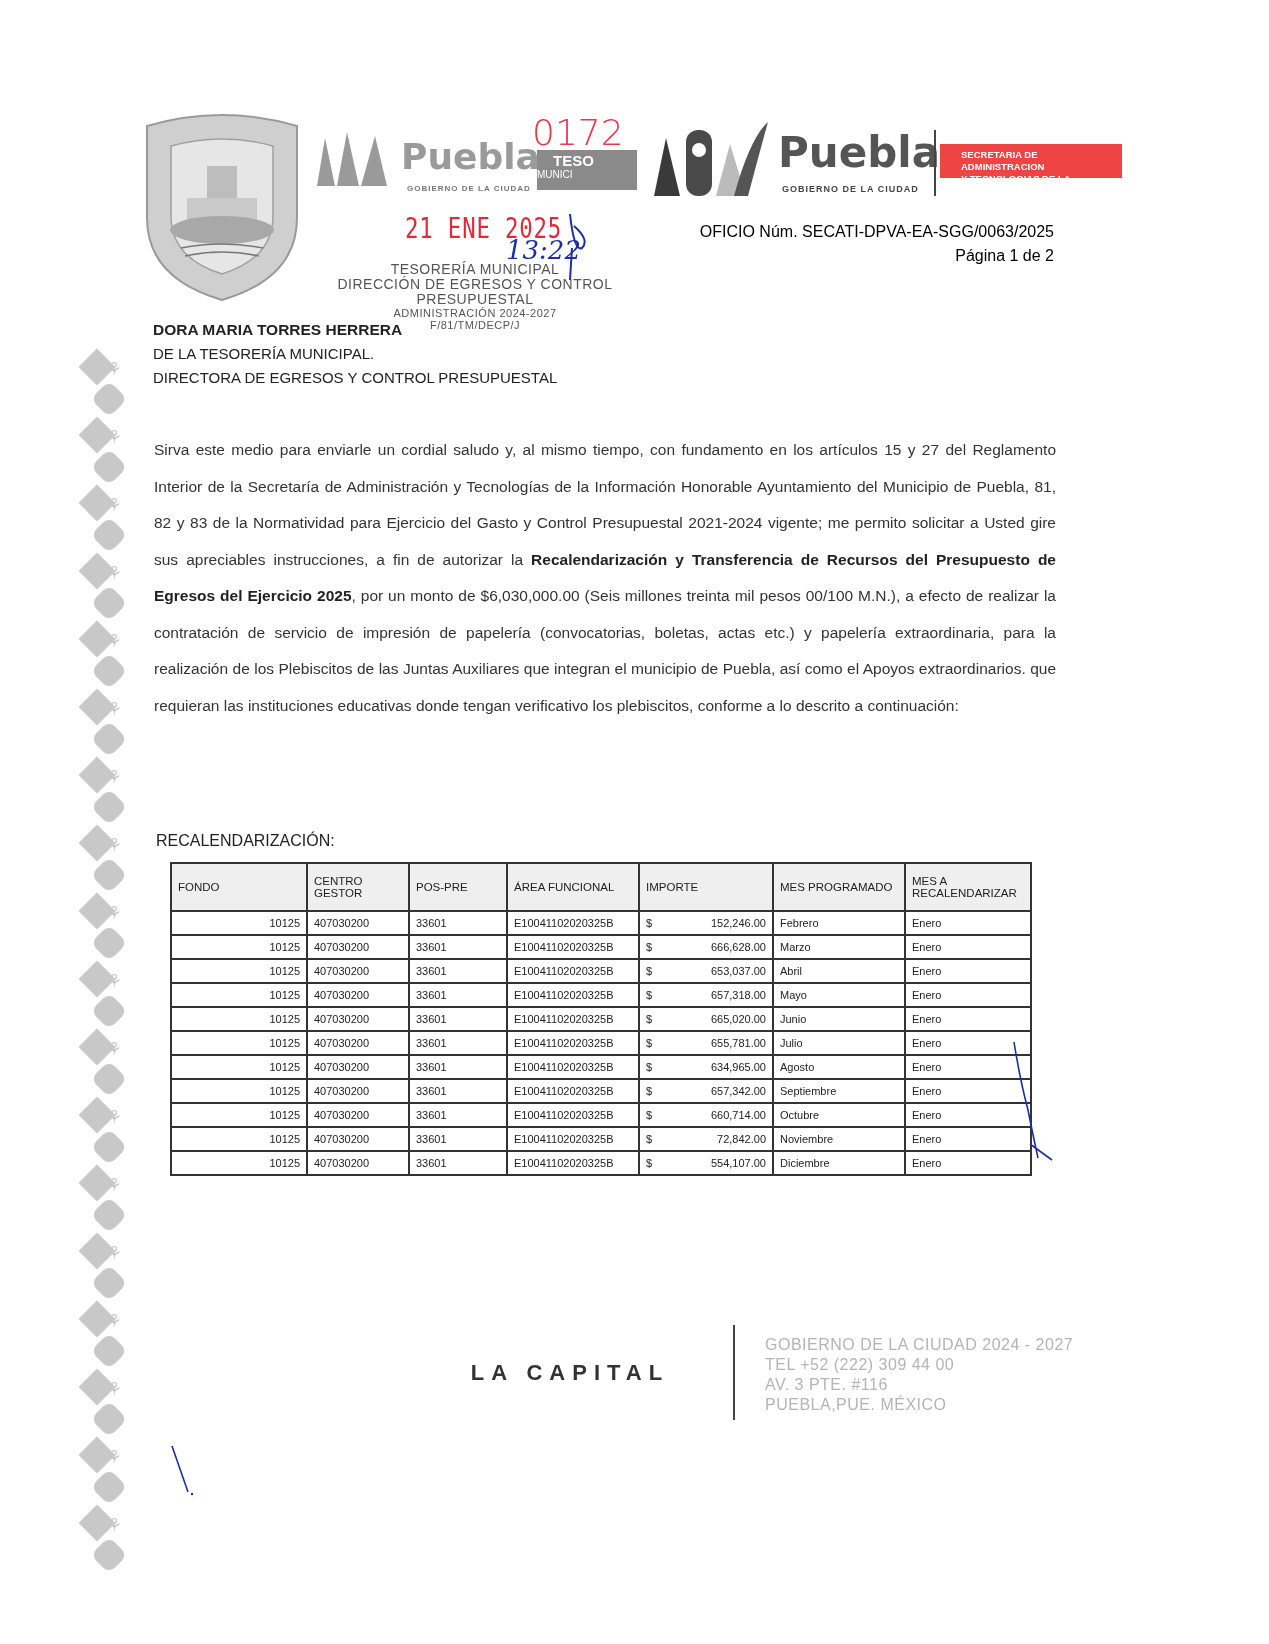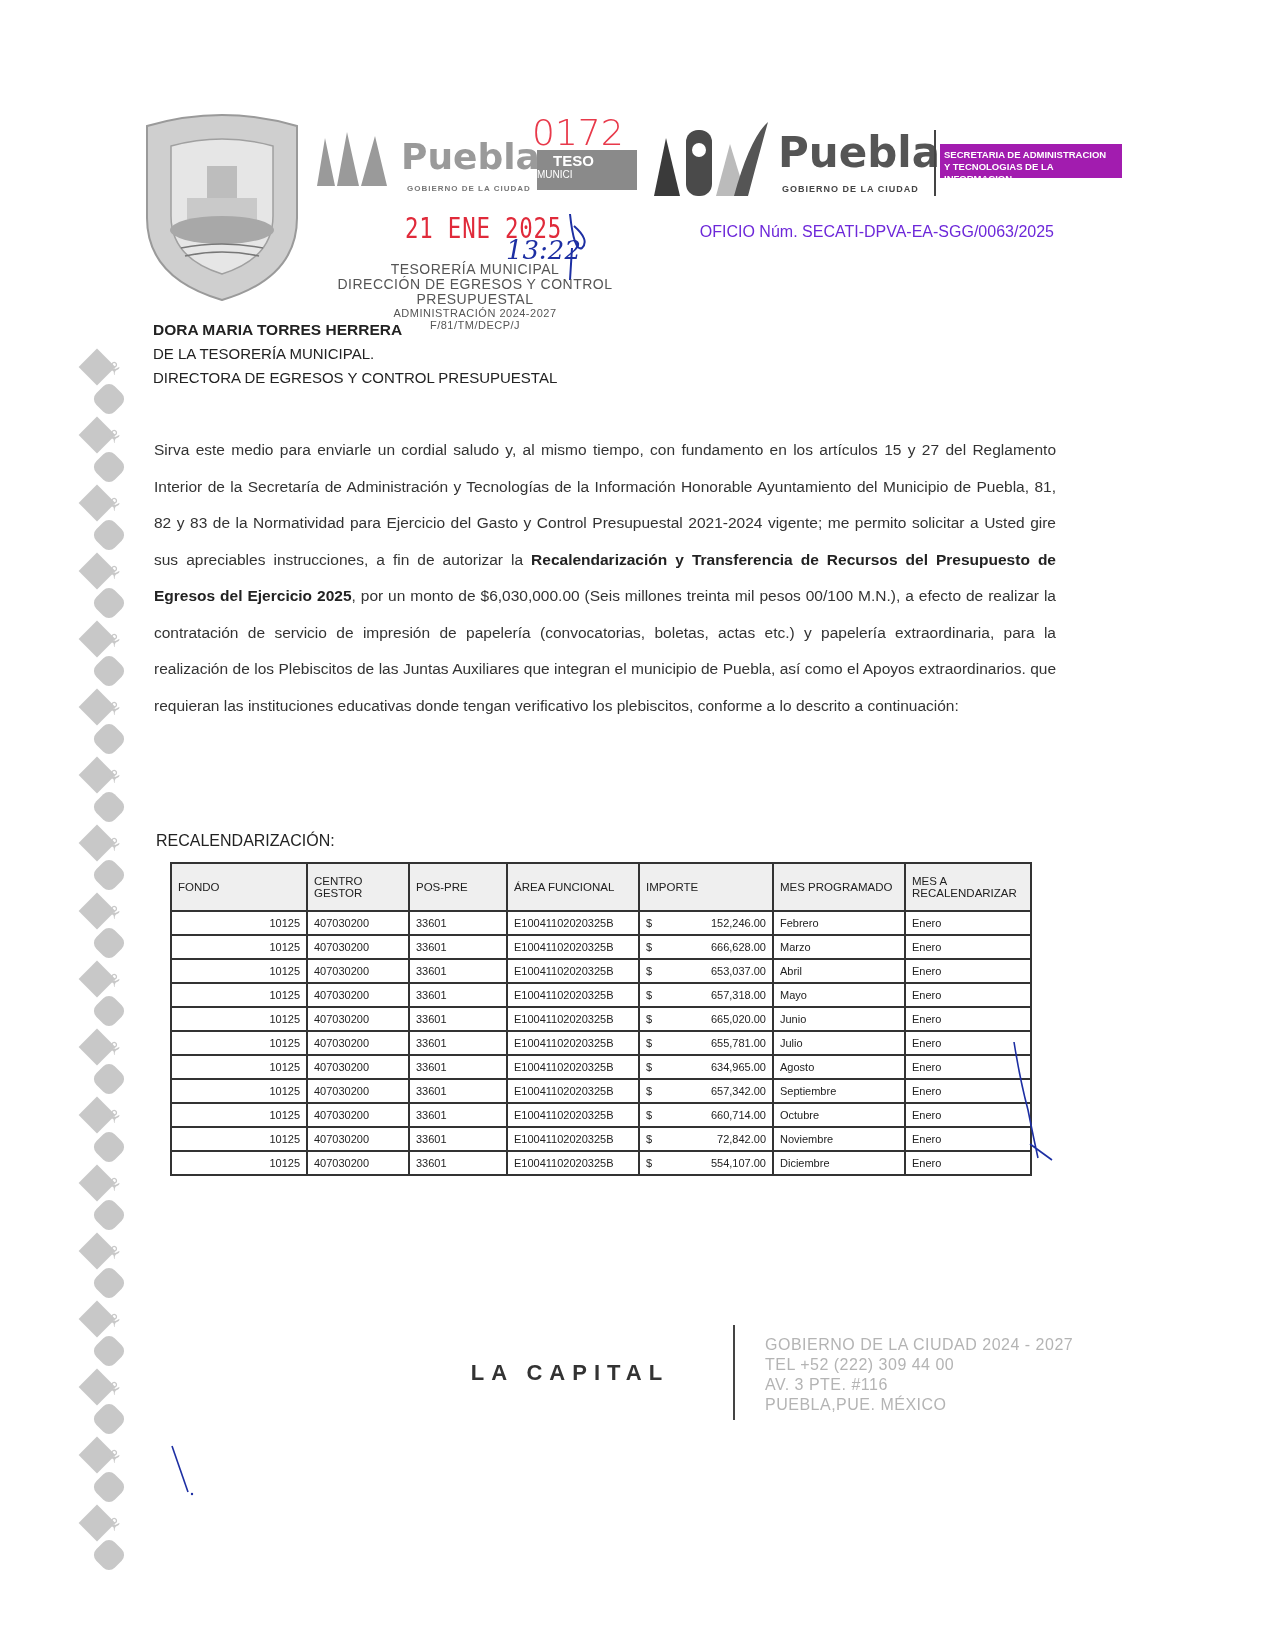--- a/index.html
+++ b/index.html
@@ -20,21 +20,21 @@
   .logo-right { left: 650px; top: 118px; width: 480px; height: 90px; }
   .puebla-word { font-family: "DejaVu Sans", sans-serif; font-weight: bold; color: #555; }
   .gob { font-size: 9px; letter-spacing: 1px; color: #444; font-weight: bold; }
 
   .stamp-folio { left: 532px; top: 112px; color: #e8394a; font-size: 36px; font-family: "DejaVu Sans", sans-serif; font-weight: 300; }
   .stamp-date { left: 405px; top: 212px; color: #e02a3a; font-size: 28px; font-family: "DejaVu Sans Mono", monospace; letter-spacing: 1px; transform: scaleX(0.8); transform-origin: left; }
   .stamp-time { left: 506px; top: 235px; color: #1d2fa3; font-size: 26px; font-style: italic; font-family: "DejaVu Serif", serif; }
   .stamp-text { left: 330px; top: 262px; width: 290px; text-align: center; color: #555; font-size: 14px; line-height: 15px; letter-spacing: 0.5px; }
   .stamp-text .small { font-size: 11px; line-height: 12px; }
 
-  .oficio { right: 215px; top: 220px; text-align: right; font-size: 16px; line-height: 24px; color: #6d28d9; }
+  .oficio { right: 215px; top: 220px; text-align: right; font-size: 16px; line-height: 24px; color: #000000; }
 
   .addressee { left: 153px; top: 318px; font-size: 15px; line-height: 24px; color: #222; }
   .addressee .name { font-weight: bold; font-size: 15.5px; }
 
   .body-text { left: 154px; top: 432px; width: 902px; font-size: 15.5px; line-height: 36.5px; text-align: justify; color: #333; }
   .body-text b { font-weight: bold; color: #222; }
 
   .section-title { left: 156px; top: 832px; font-size: 16px; color: #222; }
 
   table.recal { position: absolute; left: 170px; top: 862px; width: 862px; border-collapse: collapse; font-size: 11px; color: #222; }
@@ -139,21 +139,21 @@
   <svg class="abs" style="left:0;top:0" width="120" height="80" viewBox="0 0 120 80">
     <path d="M4 78 L16 20 L30 78 Z" fill="#3a3a3a"></path>
     <rect x="36" y="12" width="26" height="66" rx="12" fill="#4a4a4a"></rect>
     <circle cx="49" cy="32" r="7" fill="#fff"></circle>
     <path d="M66 78 L80 26 L96 78 Z" fill="#bbbbbb"></path>
     <path d="M84 78 Q100 20 118 4 Q108 40 98 78 Z" fill="#555"></path>
   </svg>
   <span class="abs puebla-word" style="left:128px;top:10px;font-size:42px;color:#555">Puebla</span>
   <span class="abs gob" style="left:132px;top:66px">GOBIERNO DE LA CIUDAD</span>
   <div class="abs" style="left:284px;top:12px;width:2px;height:66px;background:#444"></div>
-  <div class="abs" style="left:290px;top:26px;width:182px;height:34px;background:#a21caf;color:#fff;font-size:9.5px;font-weight:bold;line-height:12px;padding:5px 4px;box-sizing:border-box">
+  <div class="abs" style="left:290px;top:26px;width:182px;height:34px;background:#ef4444;color:#fff;font-size:9.5px;font-weight:bold;line-height:12px;padding:5px 21px;box-sizing:border-box">
     <div>SECRETARIA DE ADMINISTRACION</div>
     <div>Y TECNOLOGIAS DE LA INFORMACION</div>
   </div>
 </div>
 
 <span class="abs stamp-folio">0172</span>
 <span class="abs stamp-date">21 ENE 2025</span>
 <span class="abs stamp-time">13:22</span>
 <svg class="handmark" style="left:560px;top:212px" width="30" height="70">
   <path d="M10 2 Q14 40 22 36 Q30 28 14 14 M12 36 L10 68" stroke="#1d2fa3" stroke-width="2" fill="none"></path>
@@ -161,20 +161,21 @@
 <div class="abs stamp-text">
   <div>TESORERÍA MUNICIPAL</div>
   <div>DIRECCIÓN DE EGRESOS Y CONTROL</div>
   <div>PRESUPUESTAL</div>
   <div class="small">ADMINISTRACIÓN 2024-2027</div>
   <div class="small">F/81/TM/DECP/J</div>
 </div>
 
 <div class="abs oficio">
   <div>OFICIO Núm. SECATI-DPVA-EA-SGG/0063/2025</div>
+  <div>Página 1 de 2</div>
 </div>
 
 <div class="abs addressee">
   <div class="name">DORA MARIA TORRES HERRERA</div>
   <div>DE LA TESORERÍA MUNICIPAL.</div>
   <div>DIRECTORA DE EGRESOS Y CONTROL PRESUPUESTAL</div>
 </div>
 
 <div class="abs body-text"><span>Sirva este medio para enviarle un cordial saludo y, al mismo tiempo, con fundamento en los artículos 15 y 27 del Reglamento Interior de la Secretaría de Administración y Tecnologías de la Información Honorable Ayuntamiento del Municipio de Puebla,  81, 82 y 83 de la Normatividad para Ejercicio del Gasto y Control Presupuestal 2021-2024 vigente; me permito solicitar a Usted gire sus apreciables instrucciones, a fin de autorizar la </span><b>Recalendarización y Transferencia de Recursos del Presupuesto de Egresos del Ejercicio 2025</b><span>, por un monto de $6,030,000.00 (Seis millones treinta mil  pesos 00/100 M.N.), a efecto de realizar la contratación de servicio de impresión de papelería (convocatorias, boletas, actas etc.) y papelería extraordinaria, para la realización de los Plebiscitos de las Juntas Auxiliares que integran el municipio de Puebla, así como el Apoyos extraordinarios. que requieran las instituciones educativas donde tengan verificativo los plebiscitos, conforme a lo descrito a continuación:</span></div>
 

